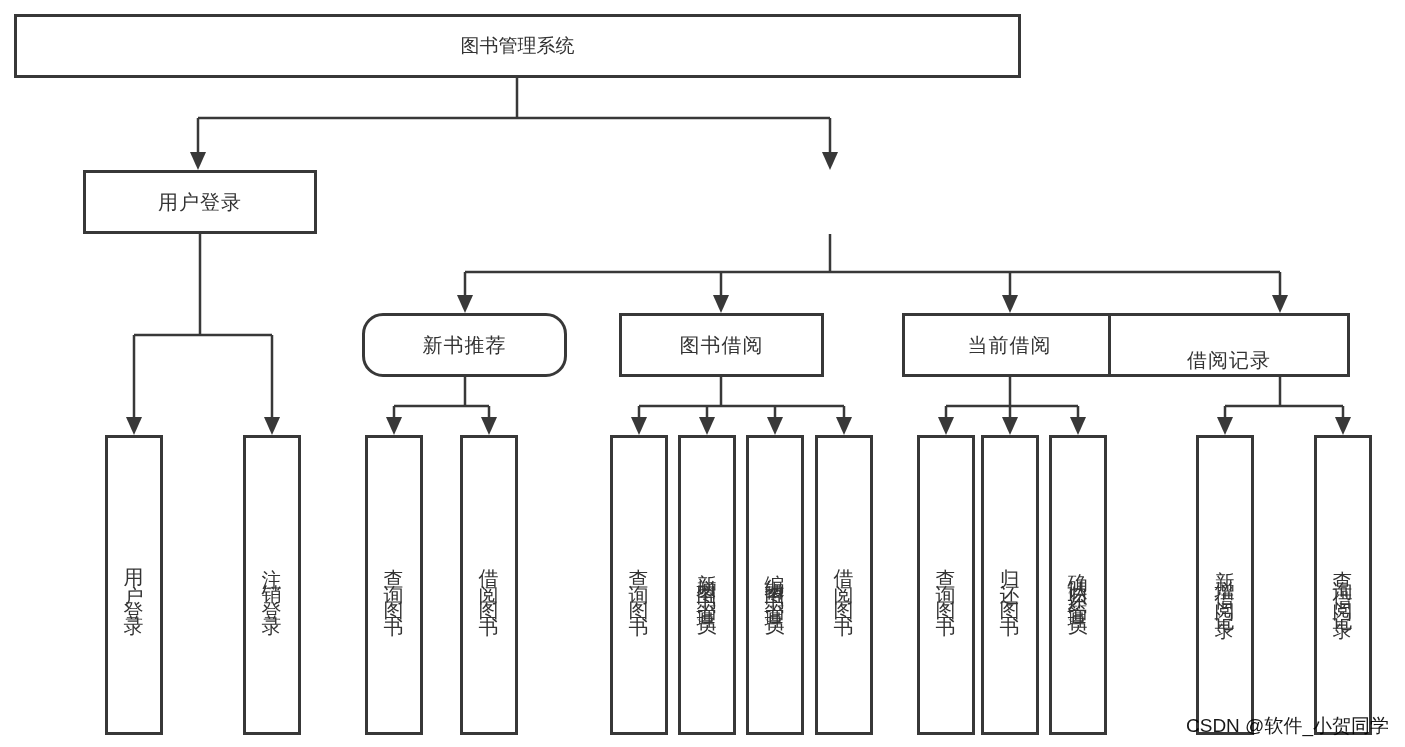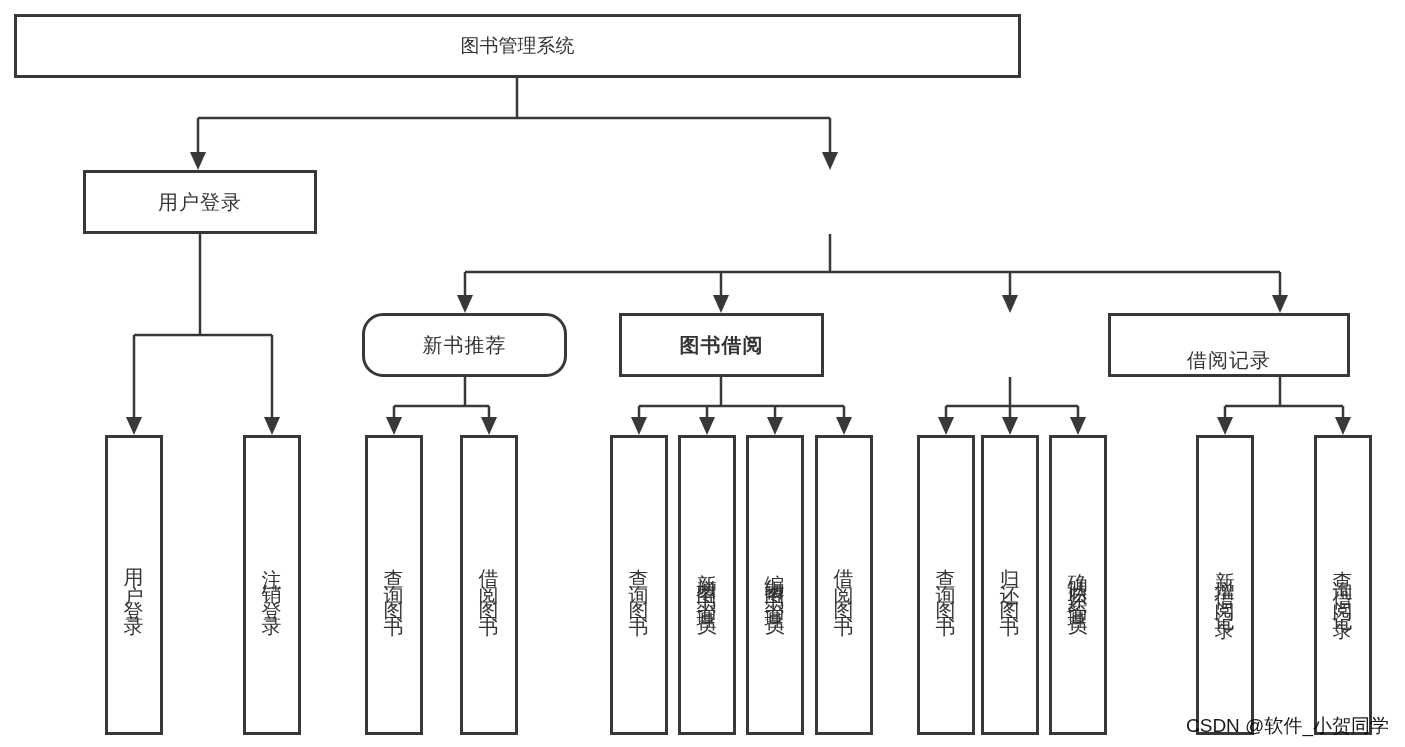--- a/index.html
+++ b/index.html
@@ -25,21 +25,21 @@
     display: flex;
     align-items: center;
     justify-content: center;
     text-align: center;
   }
   .h-label { font-size: 20px; letter-spacing: 1px; }
   .n-root  { left: 14px;  top: 14px;  width: 1007px; height: 64px; font-size: 19px; }
   .n-l2a   { left: 83px;  top: 170px; width: 234px;  height: 64px; }
   .n-l2b   { left: 712px; top: 170px; width: 235px;  height: 64px; }
   .n-l3a   { left: 362px; top: 313px; width: 205px;  height: 64px; border-radius: 21px; }
-  .n-l3b   { left: 619px; top: 313px; width: 205px;  height: 64px; font-weight: bold; }
+  .n-l3b   { left: 619px; top: 313px; width: 205px;  height: 64px; }
   .n-l3c   { left: 902px; top: 313px; width: 215px;  height: 64px; }
   .n-l3d   { left: 1108px;top: 313px; width: 242px;  height: 64px; align-items: flex-end; }
   .leaf {
     top: 435px;
     width: 58px;
     height: 300px;
     border-width: 3px;
   }
   .leaf span {
     writing-mode: vertical-rl;
@@ -127,20 +127,23 @@
   <div class="node n-l2a h-label">
     <span>用户登录</span>
   </div>
 
   <div class="node n-l3a h-label">
     <span>新书推荐</span>
   </div>
   <div class="node n-l3b h-label">
     <span>图书借阅</span>
   </div>
+  <div class="node n-l3c h-label">
+    <span>当前借阅</span>
+  </div>
   <div class="node n-l3d h-label">
     <span>借阅记录</span>
   </div>
 
   <div class="node leaf ls-s x1">
     <span>用户登录</span>
   </div>
   <div class="node leaf ls-s x2">
     <span>注销登录</span>
   </div>

